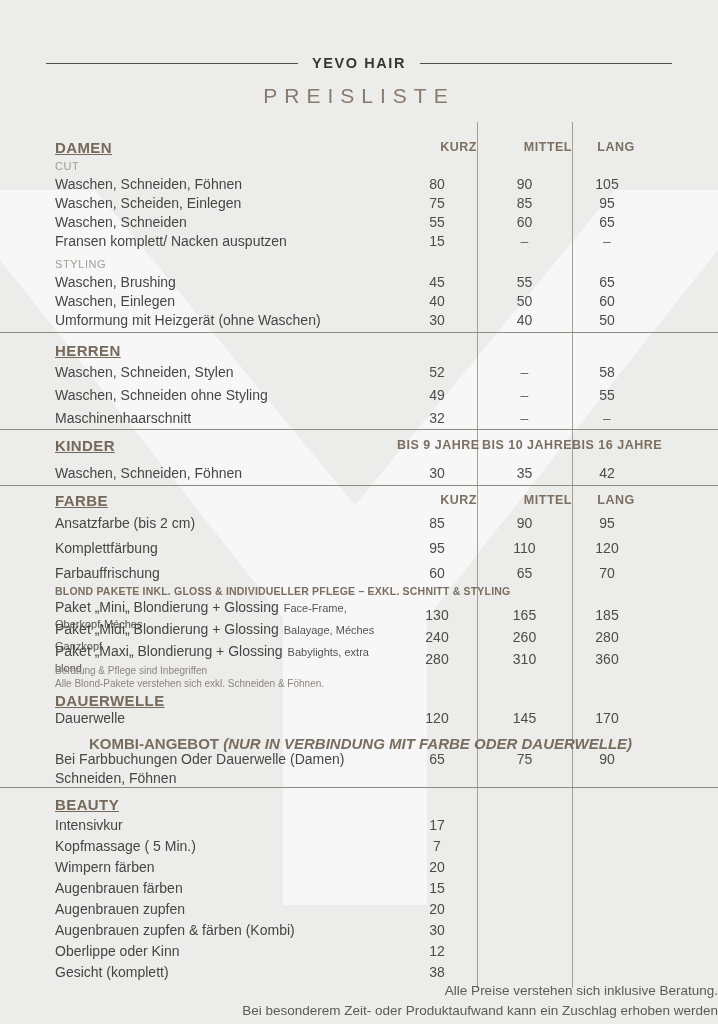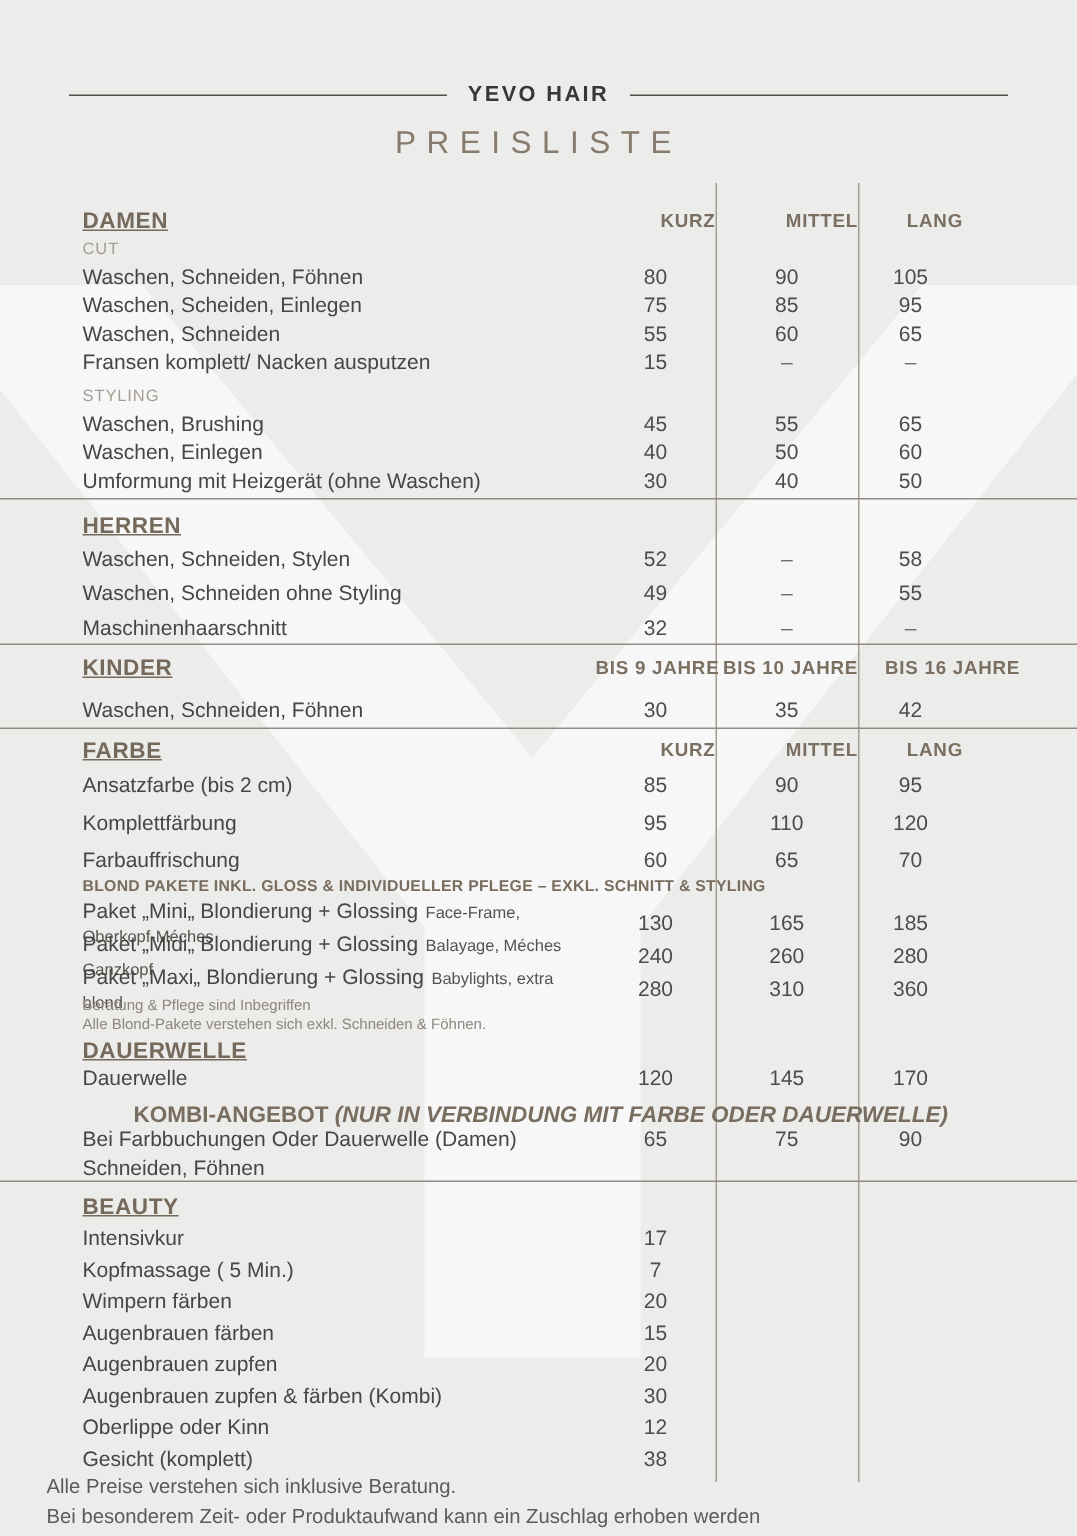--- a/index.html
+++ b/index.html
@@ -24,38 +24,38 @@
   .page-title{margin-top:12px;height:24px;text-align:center;font-size:21px;letter-spacing:7px;color:#877b6d;}
 
   
   .table{margin-top:29px;}
   .row{display:grid;grid-template-columns:397px 80px 95px 70px;align-items:center;}
   .lbl{padding-left:55px;font-size:14px;color:#474645;}
   .cell{text-align:center;font-size:14px;color:#4d4c4a;}
   .dash{color:#6e6d6b;}
   .sec-title{padding-left:55px;font-weight:700;font-size:15px;letter-spacing:.4px;color:#75695b;text-decoration:underline;}
   .col-head{text-align:right;font-weight:700;font-size:12.5px;letter-spacing:.5px;color:#7b6f61;}
-  .col-head.lang{text-align:right;padding-left:18px;}
+  .col-head.lang{text-align:center;padding-left:18px;}
   .col-head.kr{text-align:right;padding-right:12px;white-space:nowrap;}
-  .col-head.kl{text-align:left;padding-left:18px;white-space:nowrap;}
+  .col-head.kl{text-align:left;padding-left:0;white-space:nowrap;}
   .sub-label{padding-left:55px;font-size:11px;letter-spacing:.6px;color:#a59d93;}
   .blond-head{padding-left:55px;font-size:10.5px;font-weight:700;letter-spacing:.2px;color:#796d5f;}
   .detail{font-size:11px;color:#55534f;margin-left:5px;}
   .note{padding-left:55px;font-size:10px;color:#8e867b;}
   .kombi-head{padding-left:55px;font-size:15px;font-weight:700;color:#796d5f;margin-left:34px;}
   .kombi-head .it{font-style:italic;}
   .hr{height:1px;background:#918a80;}
 
   
   .h14{height:14px;}.h18{height:18px;}.h19{height:19px;}.h20{height:20px;}
   .h21{height:21px;}.h22{height:22px;}.h23{height:23px;}.h25{height:25px;}
   .mt2{margin-top:2px;}.mt3{margin-top:3px;}.mt4{margin-top:4px;}.mt5{margin-top:5px;}
   .mt6{margin-top:6px;}.mt7{margin-top:7px;}.mt8{margin-top:8px;}
 
-  .footer{position:absolute;left:0;right:0;top:981px;text-align:left;z-index:2;padding-left:31px;}
+  .footer{position:absolute;left:0;right:0;top:981px;text-align:right;z-index:2;}
   .footer div{font-size:13.5px;color:#5c5b59;line-height:20px;}
 </style>
 </head>
 <body>
 
 <div class="sheet">
 
   <svg class="watermark" width="718" height="1024" viewBox="0 0 718 1024">
     <polygon points="-55,190 95,190 355,505 615,190 765,190 427,618 427,905 283,905 283,618" fill="#ffffff" opacity="0.6"></polygon>
   </svg>

